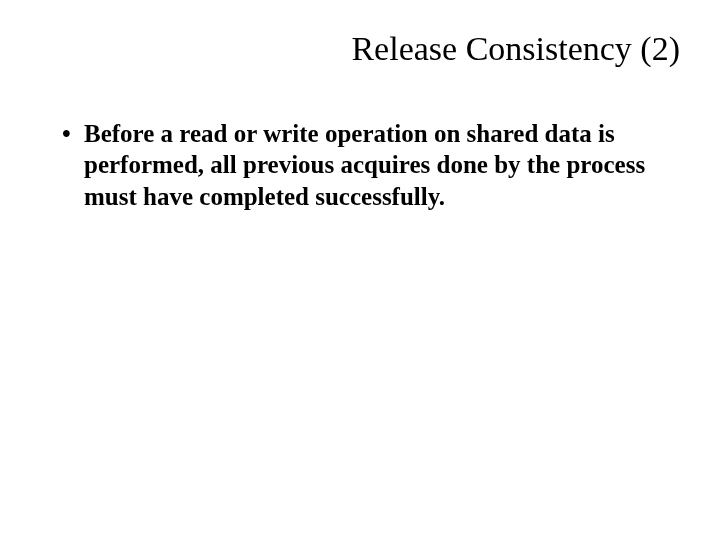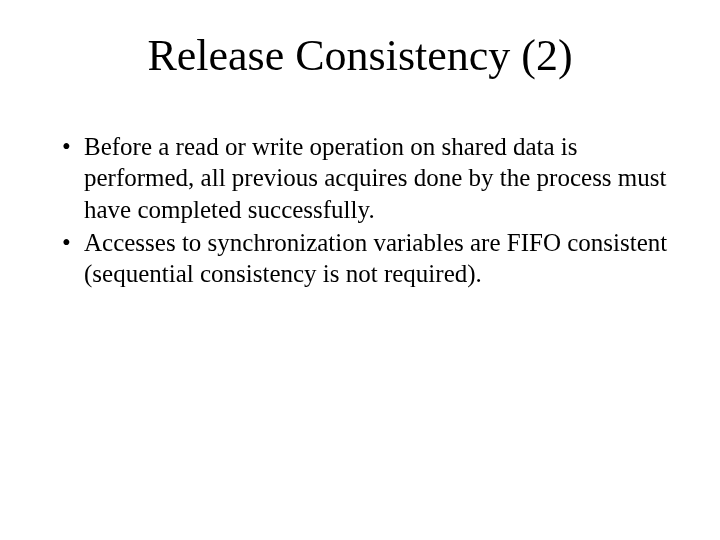--- a/index.html
+++ b/index.html
@@ -6,51 +6,51 @@
     body {
       width: 720px;
       height: 540px;
       background: #ffffff;
       font-family: 'Times New Roman', Times, serif;
       color: #000000;
       padding: 20px 40px;
       overflow: hidden;
     }
     .title {
-      text-align: center;
-      font-size: 44px;
+      text-align: right;
+      font-size: 34px;
       font-weight: normal;
       margin-bottom: 50px;
       margin-top: 10px;
     }
     .content {
       font-size: 25px;
       line-height: 1.25;
     }
     .rules-label {
       margin-bottom: 2px;
     }
     .bullet-list {
       padding-left: 22px;
     }
     .bullet-item {
       position: relative;
       padding-left: 22px;
       margin-bottom: 2px;
+      font-weight: bold;
     }
     .bullet-item::before {
       content: "•";
       position: absolute;
       left: 0;
       top: 0;
     }
   </style>
 </head>
 <body>
 
 <div class="title">Release Consistency (2)</div>
 
 <div class="content">
   <div class="bullet-list">
     <div class="bullet-item">Before a read or write operation on shared data is performed, all previous acquires done by the process must have completed successfully.</div>
-    <div class="bullet-item">Accesses to synchronization variables are FIFO consistent (sequential consistency is not required).</div>
   </div>
 </div>
 
 </body></html>

